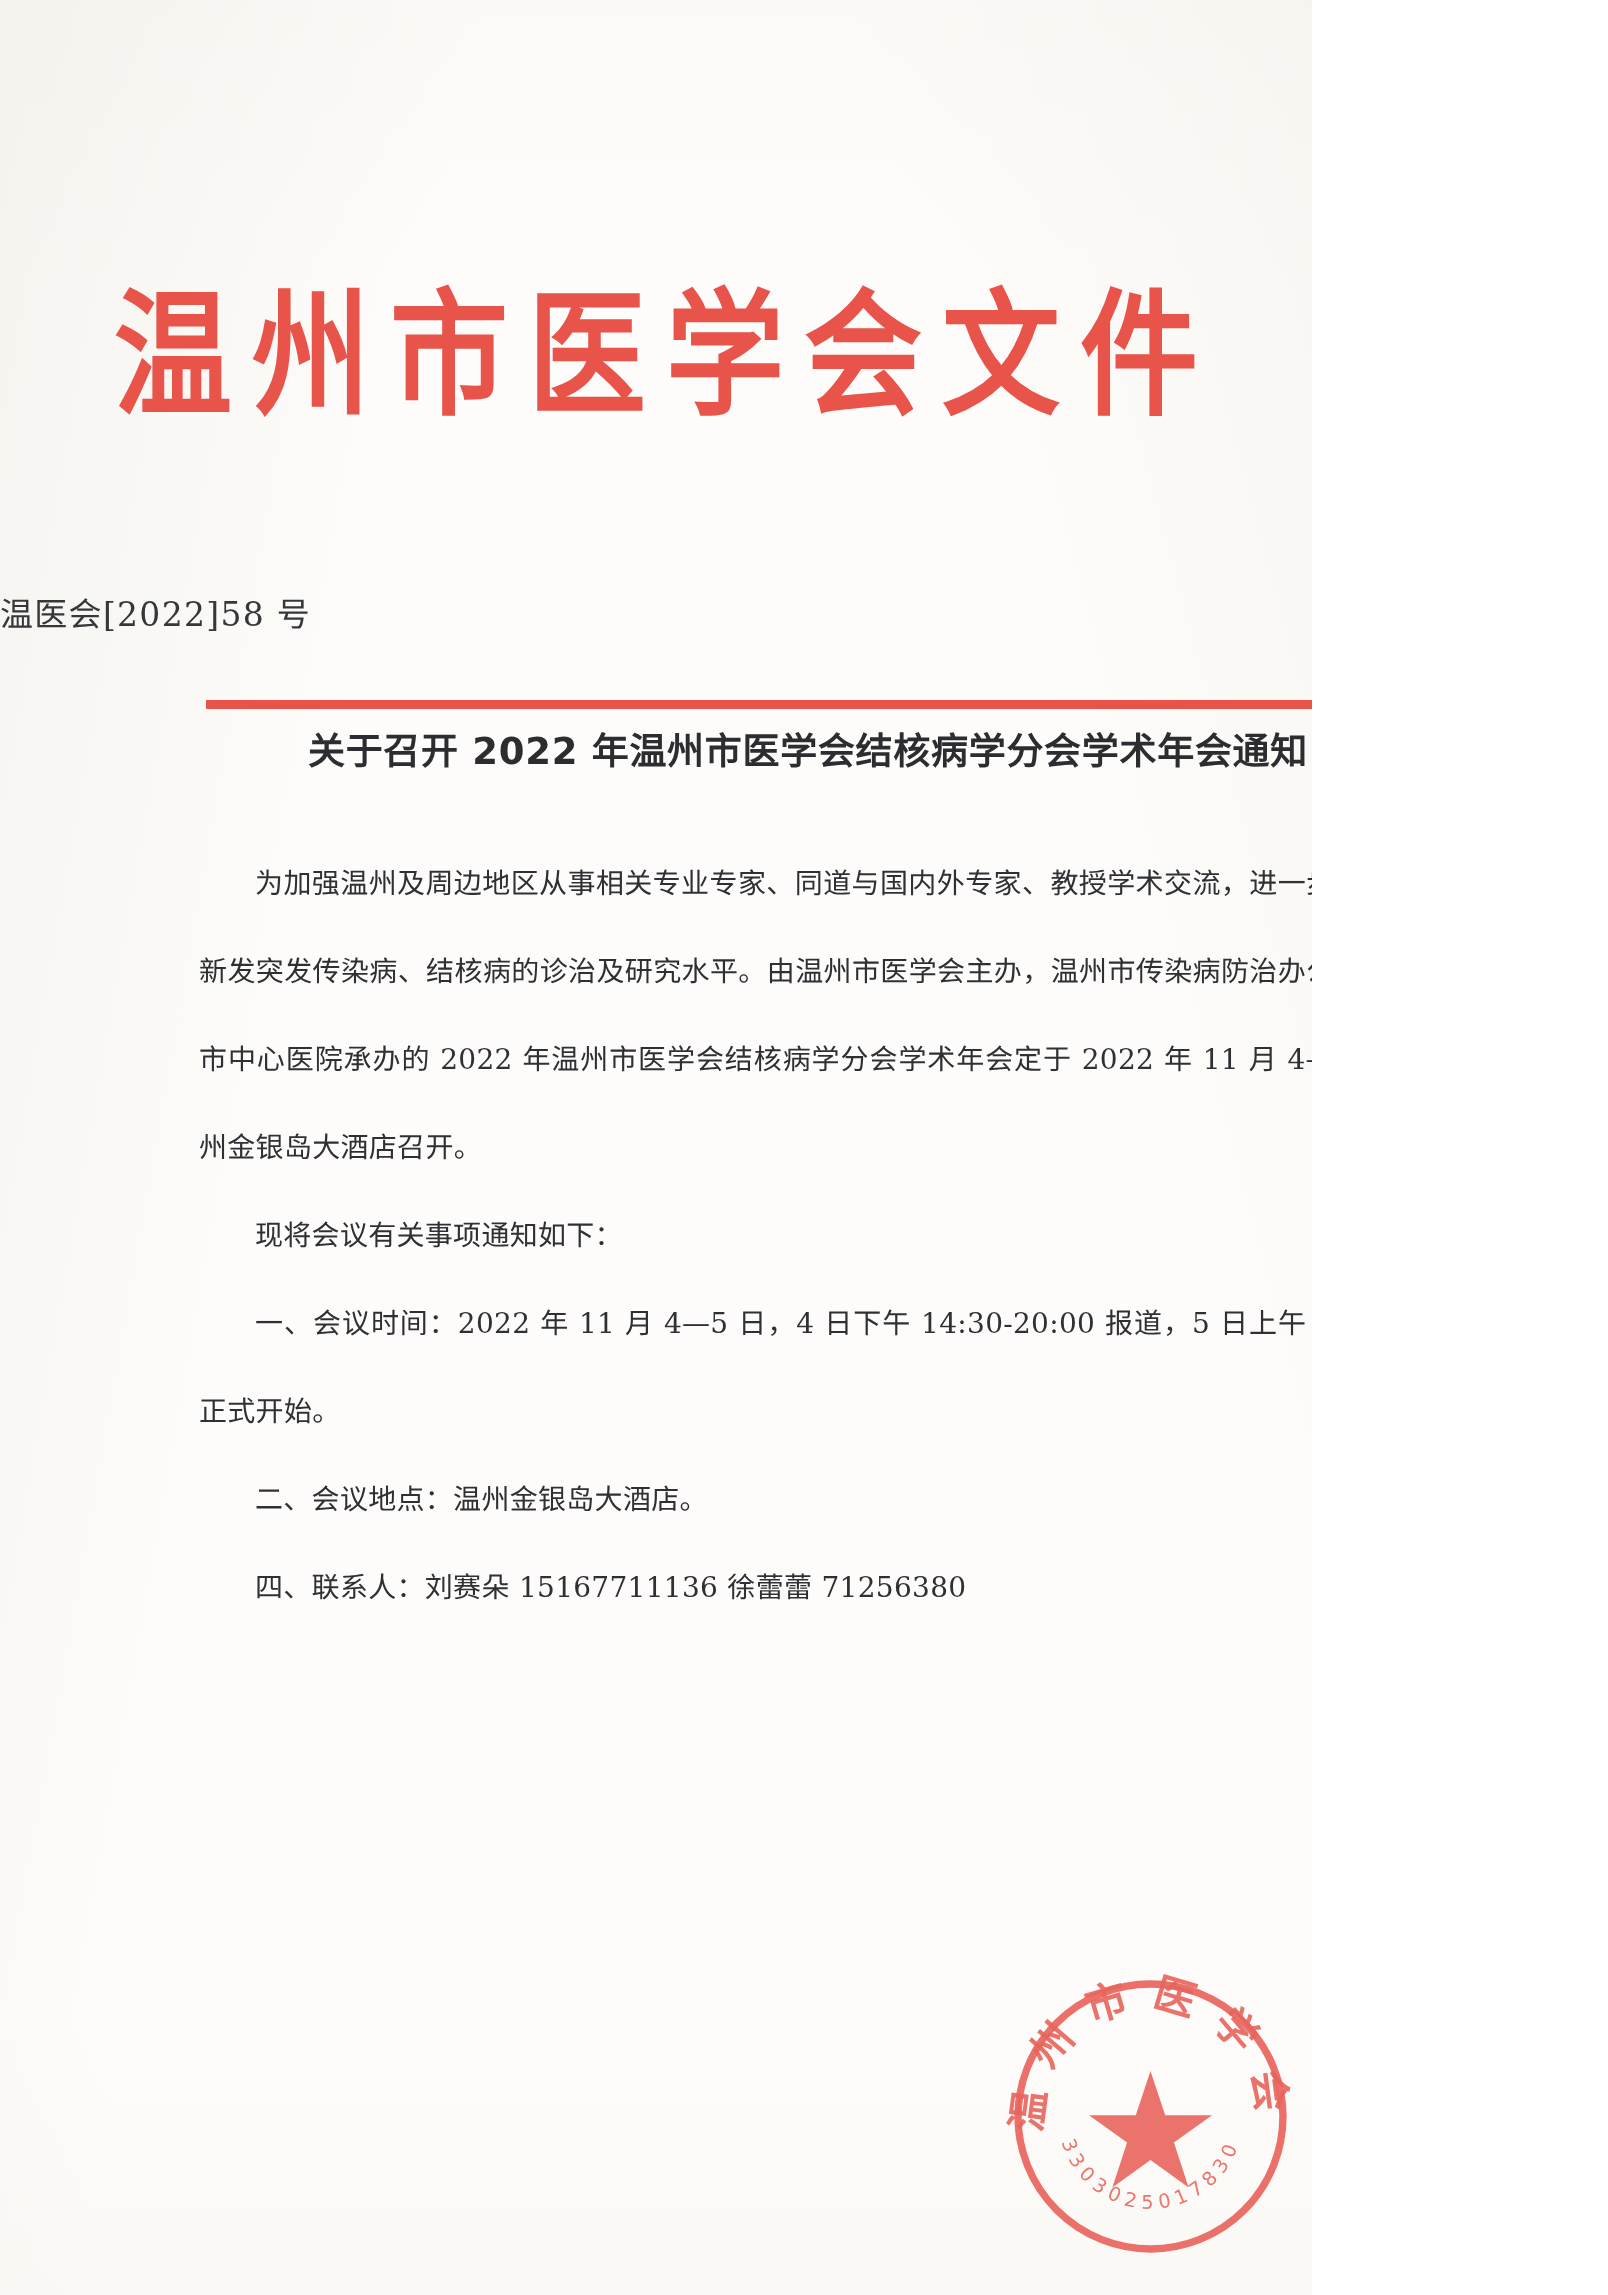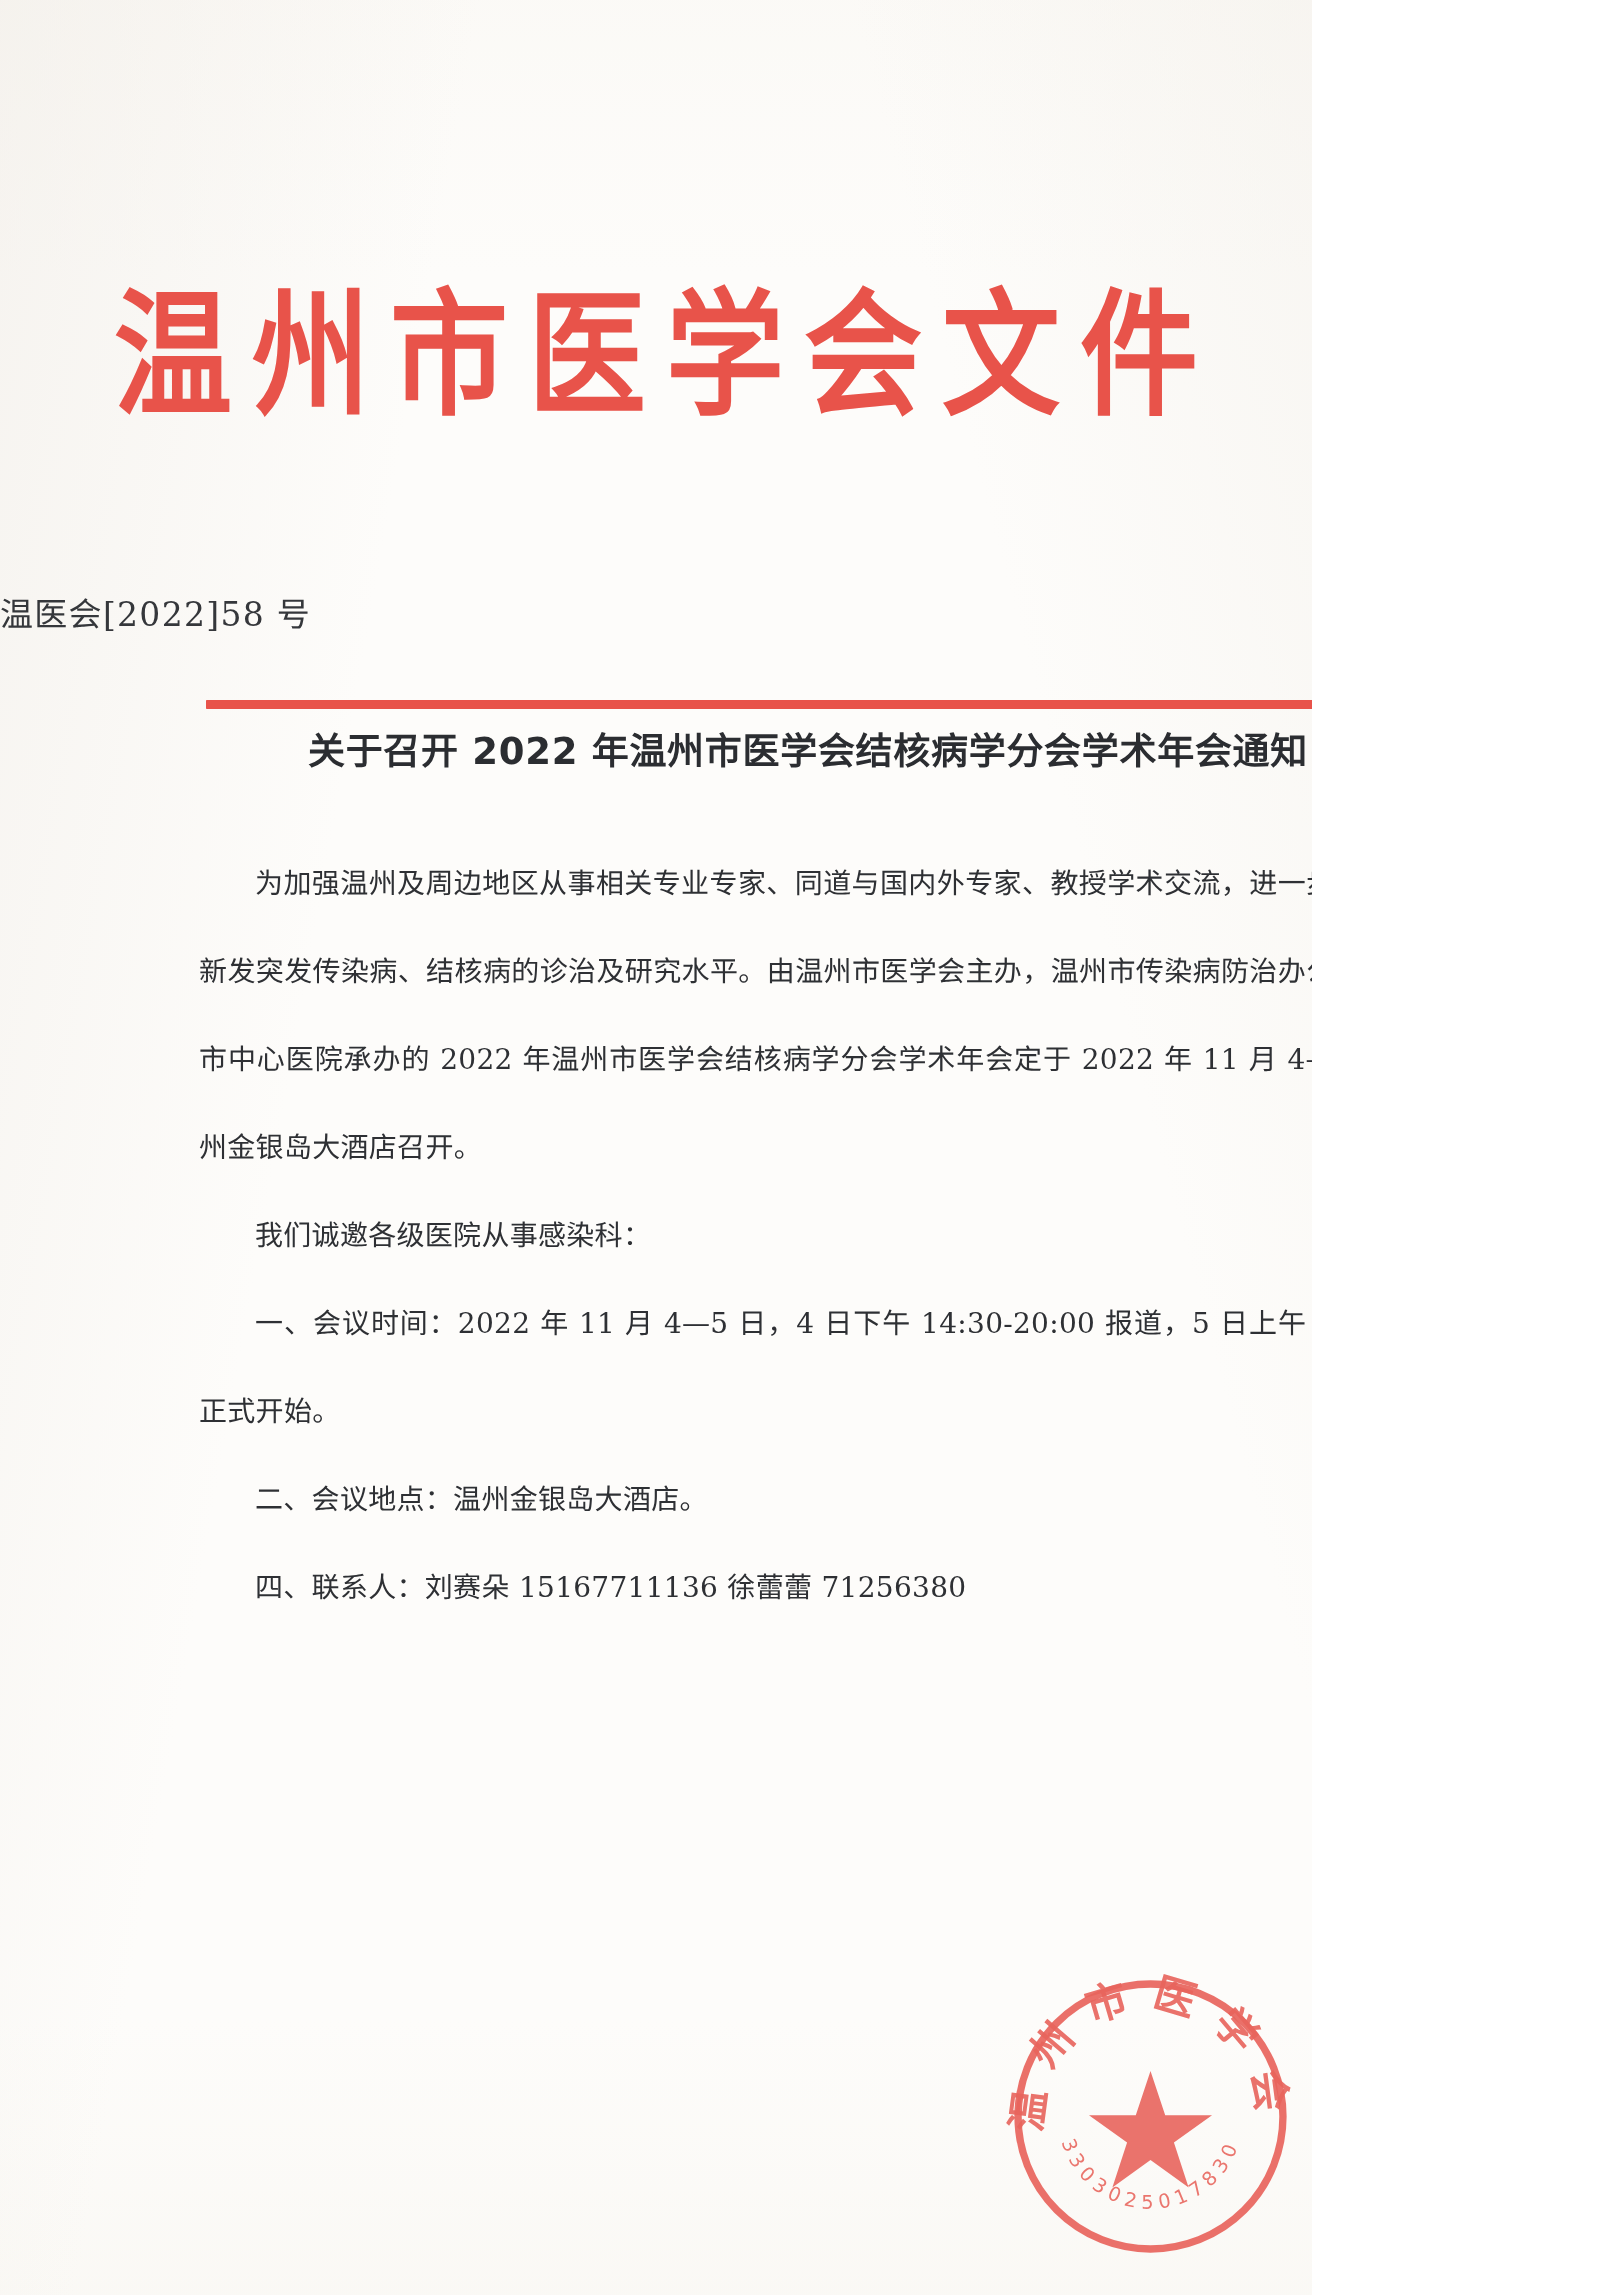--- a/index.html
+++ b/index.html
@@ -141,21 +141,21 @@
   <div id="masthead">温州市医学会文件</div>
 
   <div id="doc-number">温医会[2022]58 号</div>
 
   <div id="red-rule"></div>
 
   <div id="doc-title">关于召开 2022 年温州市医学会结核病学分会学术年会通知</div>
 
   <div id="body-text">
     <p>为加强温州及周边地区从事相关专业专家、同道与国内外专家、教授学术交流，进一步提高我市新发突发传染病、结核病的诊治及研究水平。由温州市医学会主办，温州市传染病防治办公室、温州市中心医院承办的 2022 年温州市医学会结核病学分会学术年会定于 2022 年 11 月 4—5 日在温州金银岛大酒店召开。</p>
-    <p>我们诚邀各级医院从事感染科：</p>
+    <p>现将会议有关事项通知如下：</p>
     <p class="hang">一、会议时间：2022 年 11 月 4—5 日，4 日下午 14:30-20:00 报道，5 日上午 8:30 会议正式开始。</p>
     <p class="hang">二、会议地点：温州金银岛大酒店。</p>
     <p class="hang">四、联系人：刘赛朵 15167711136    徐蕾蕾 71256380</p>
   </div>
 
 
   <div id="seal">
     <svg viewBox="0 0 432 432" xmlns="http://www.w3.org/2000/svg">
       <defs>
         <path id="sealArcTop" d="M 56 216 A 160 160 0 1 1 376 216"></path>

